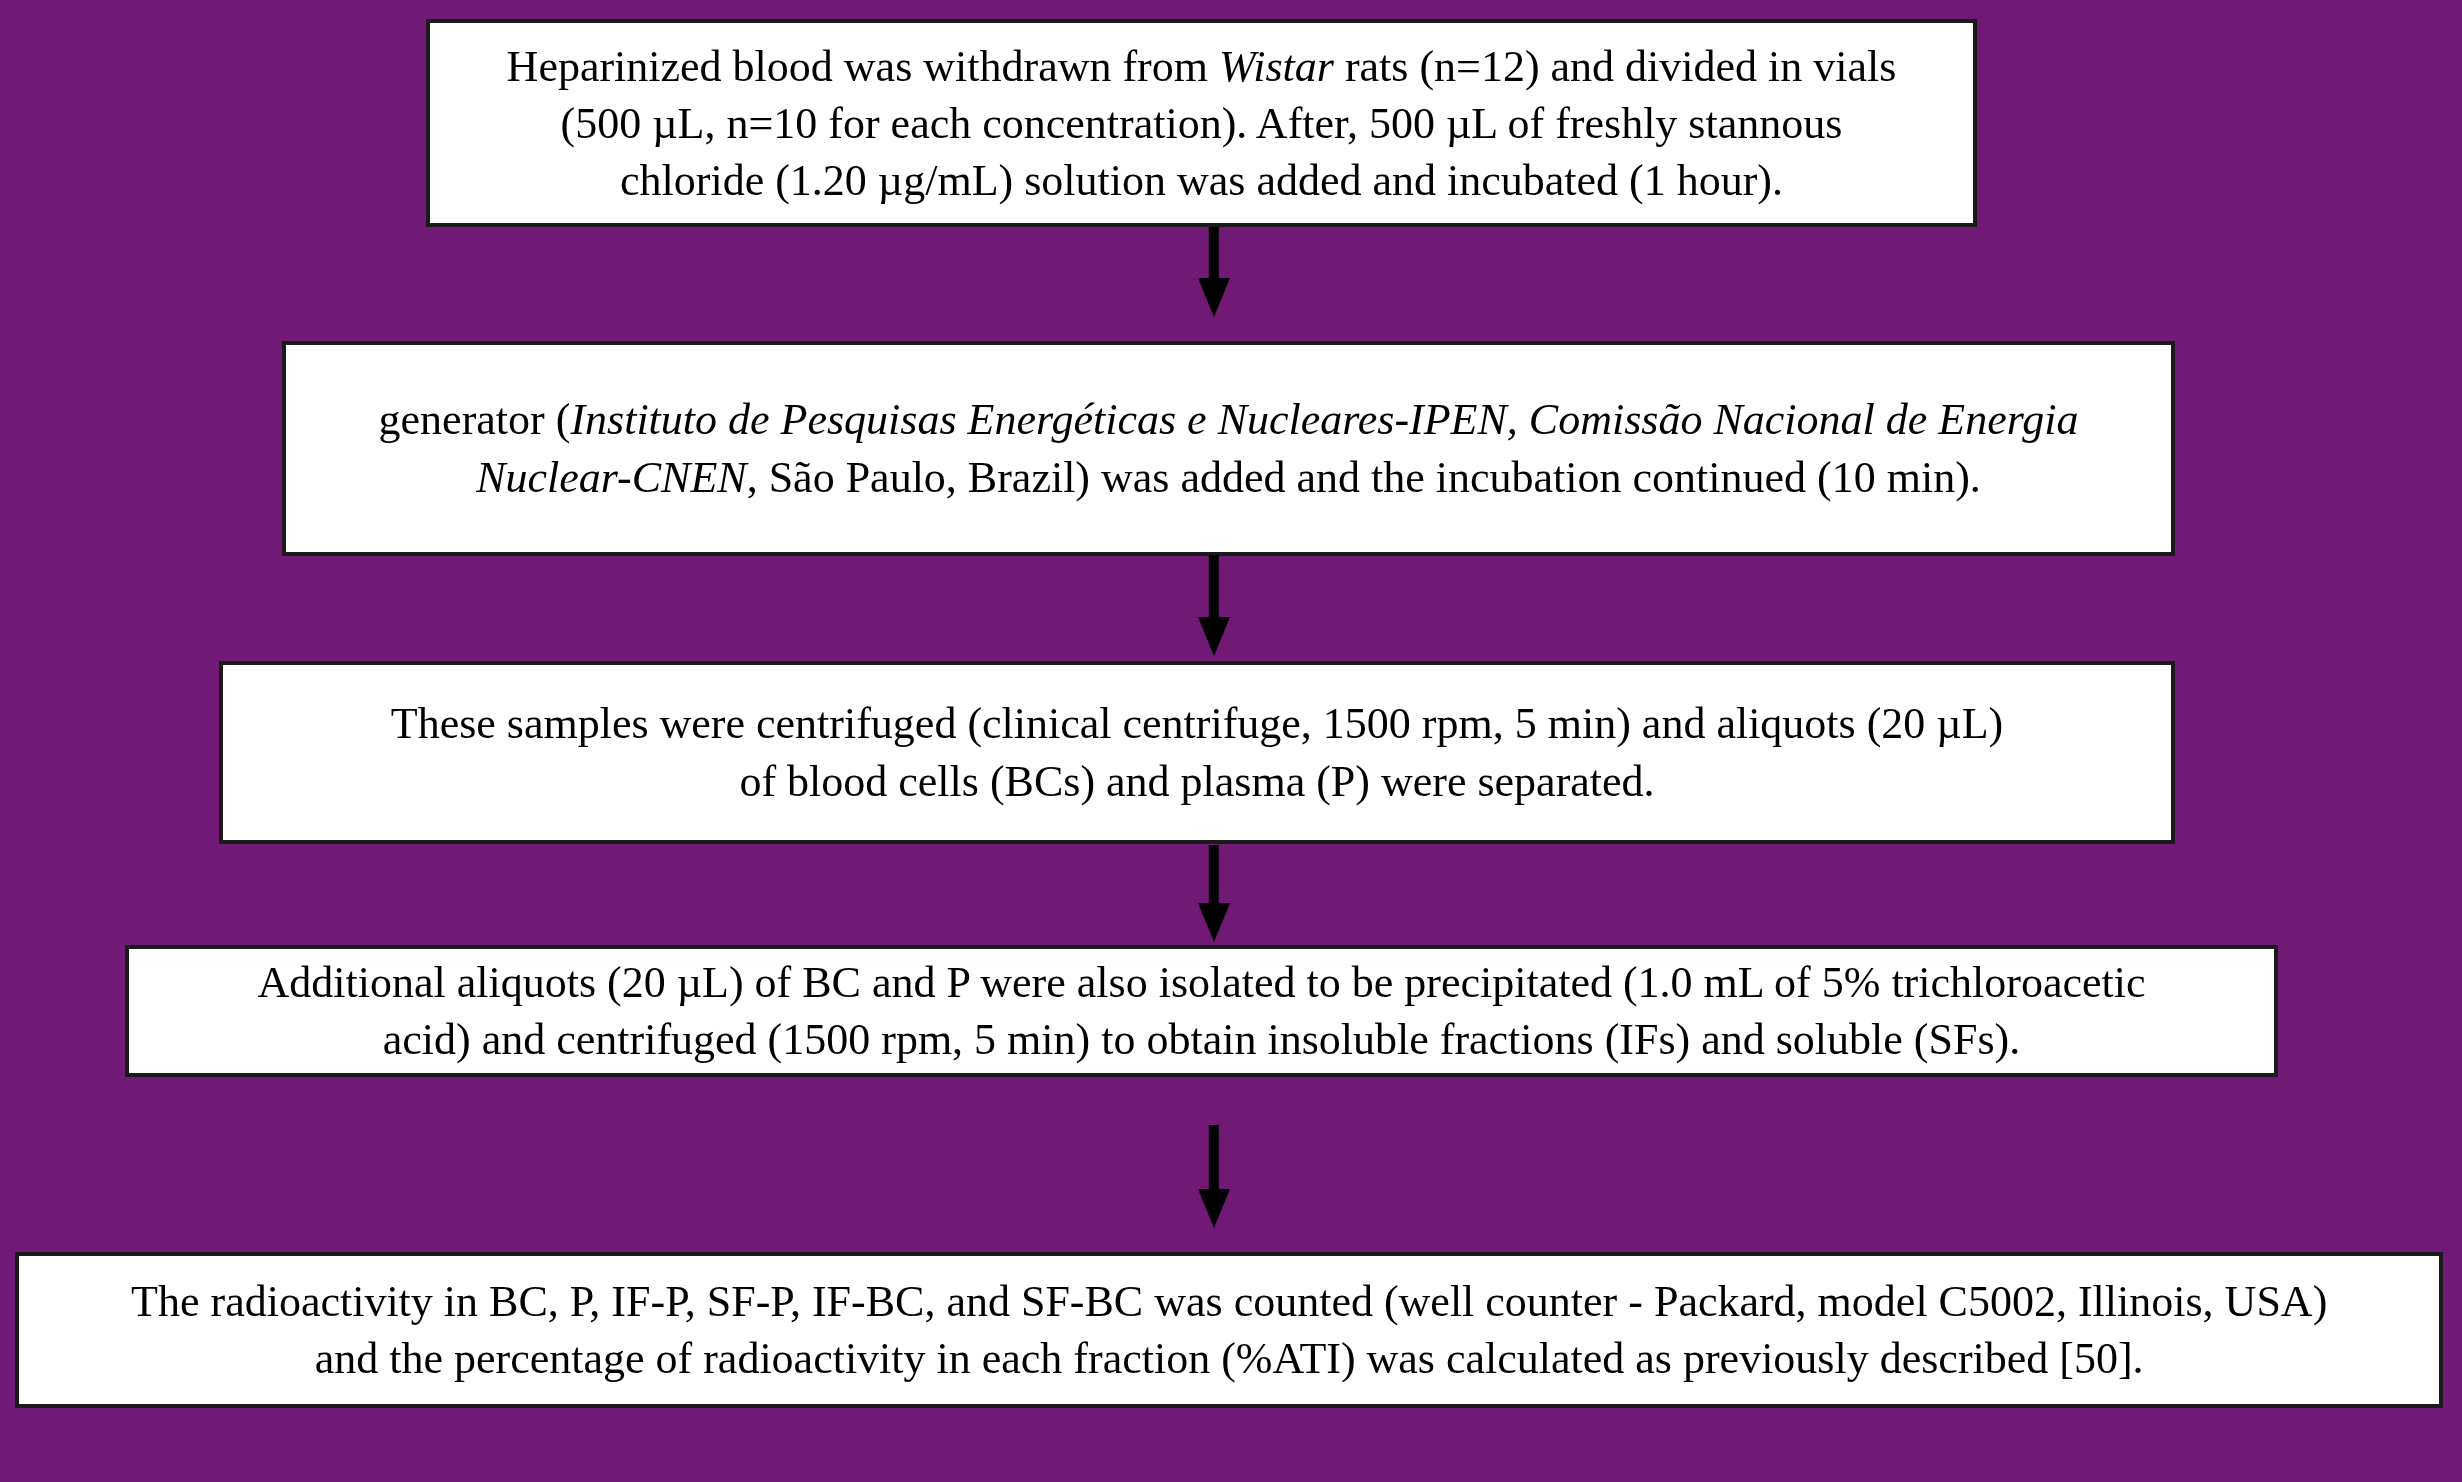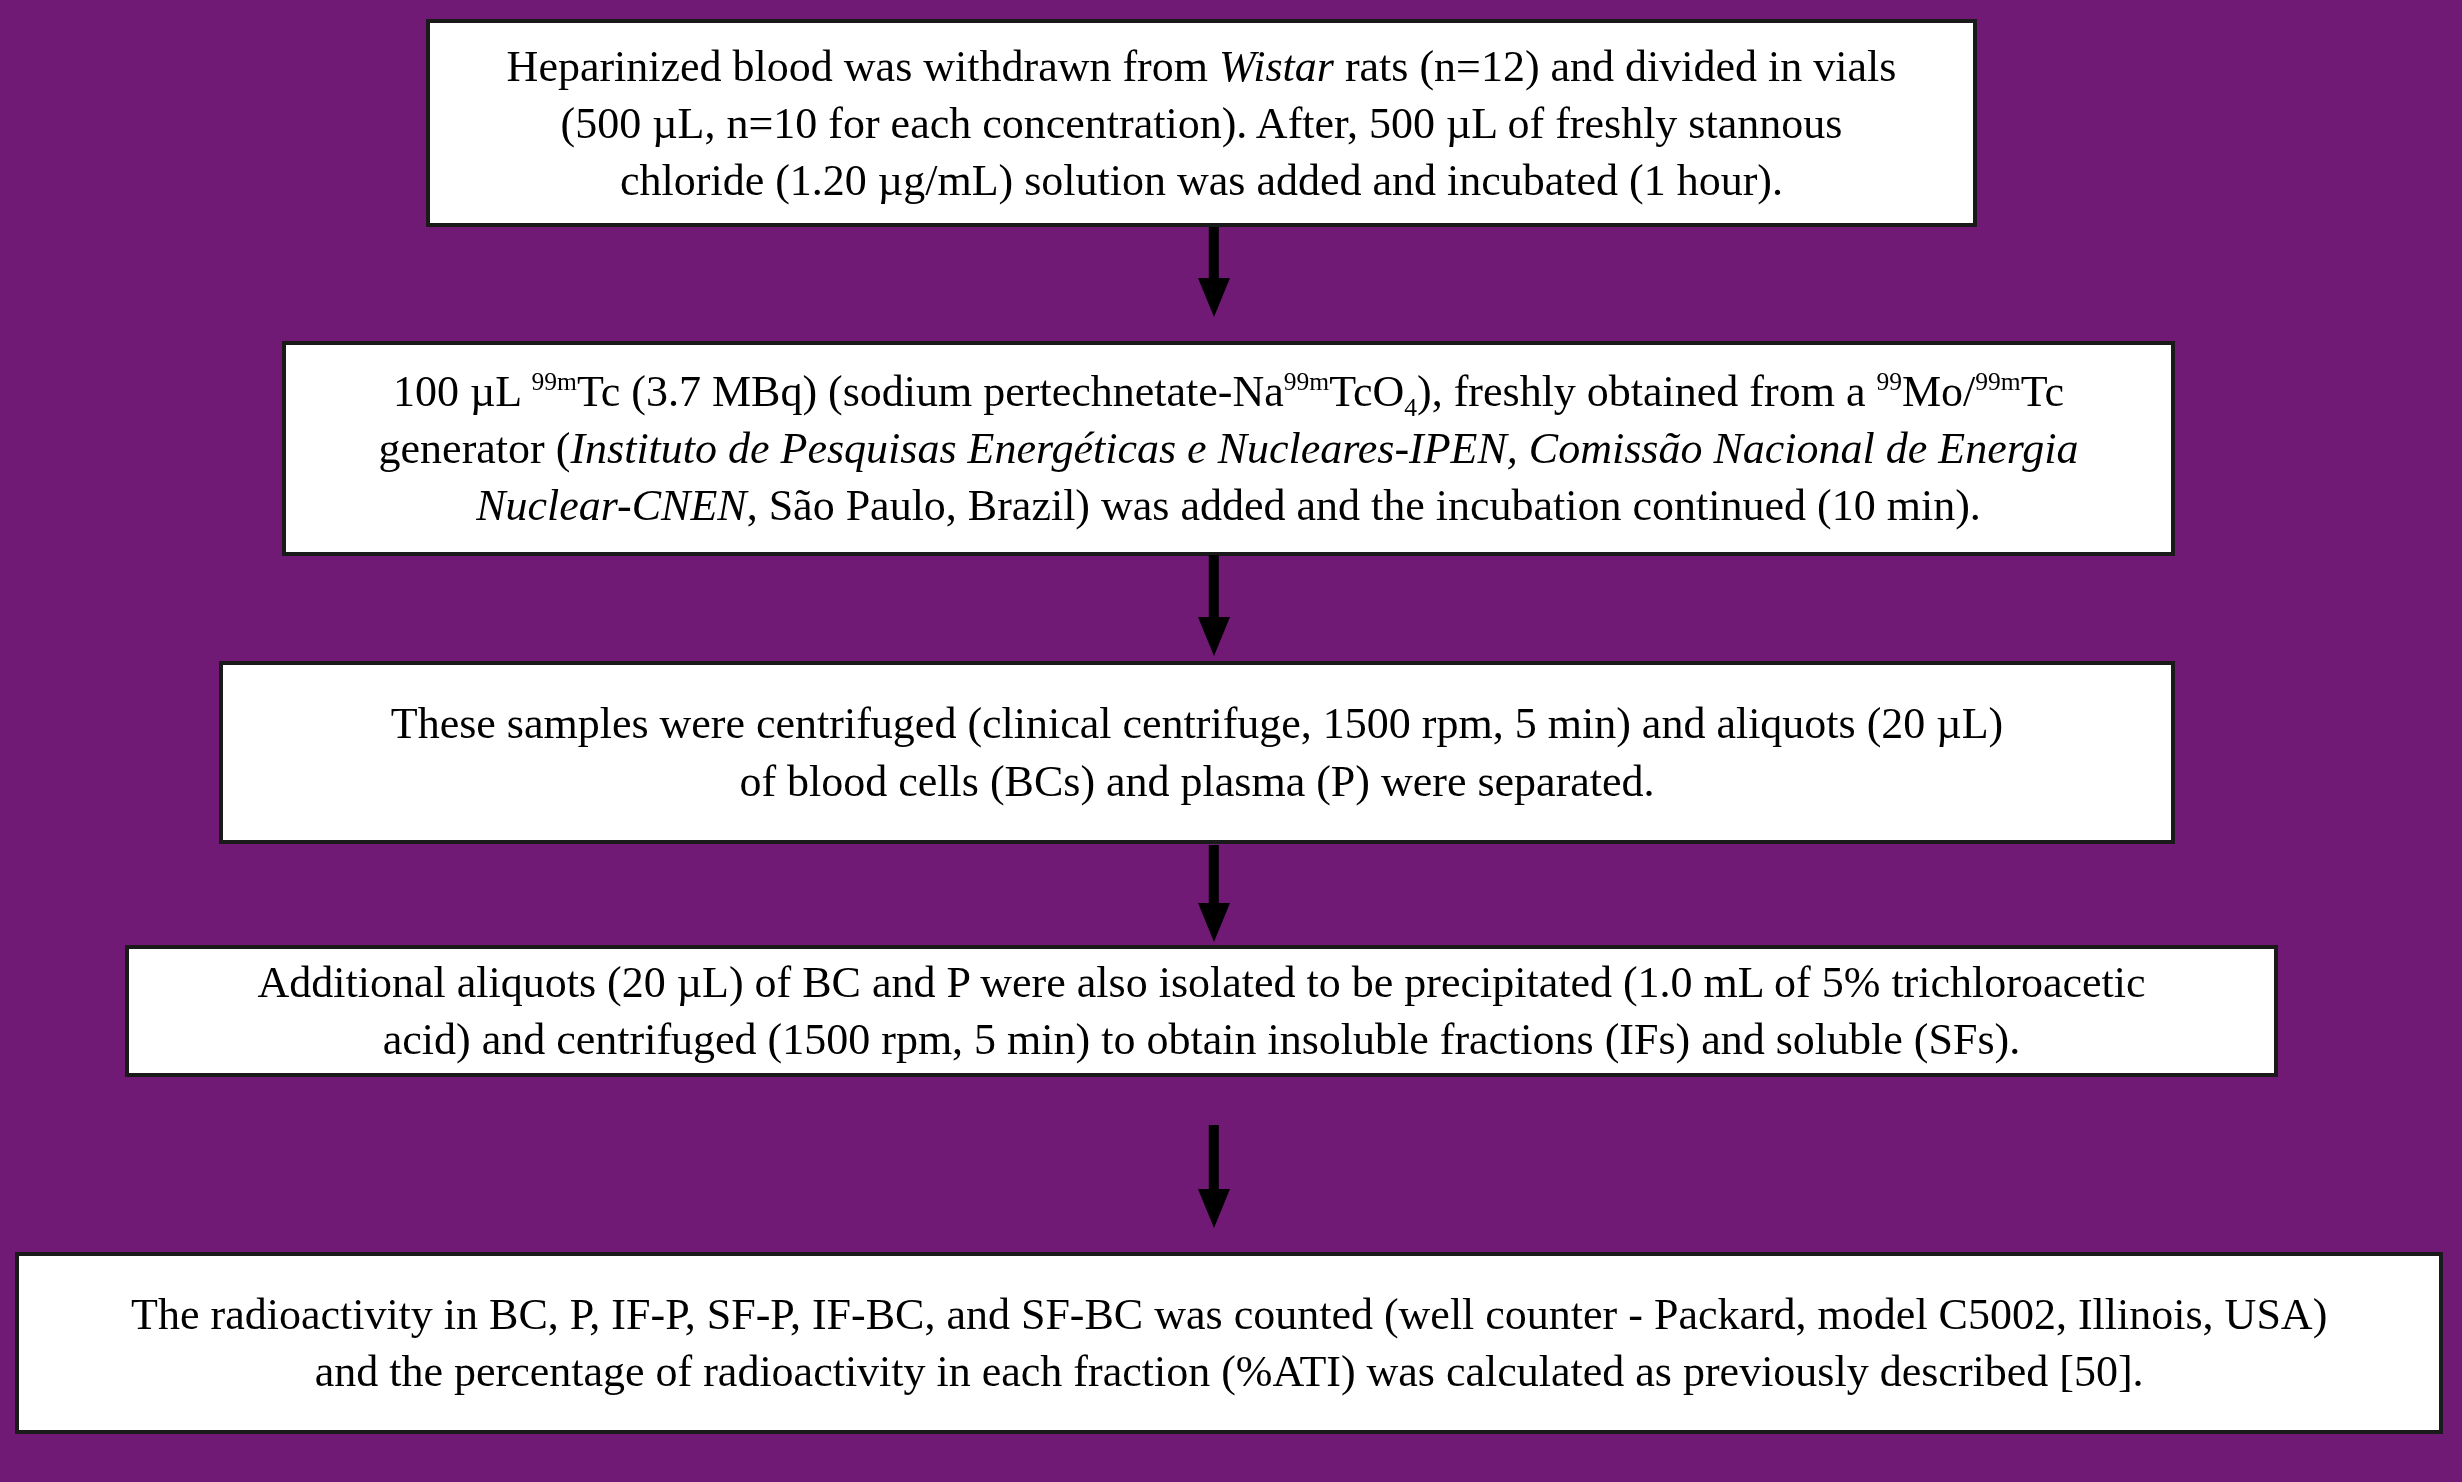--- a/index.html
+++ b/index.html
@@ -83,21 +83,20 @@
     </div>
   </div>
 
   <div class="arrow" style="left:1198px; top:227px; height:90px;">
     <div class="shaft" style="height:57px;"></div>
     <div class="head" style="top:51px;"></div>
   </div>
 
   <div class="node" style="left:282px; top:341px; width:1893px; height:215px;">
     <div class="node-text justified">
-      <p><span>100 µL </span><sup>99m</sup><span>Tc (3.7 MBq) (sodium pertechnetate-Na</span><sup>99m</sup><span>TcO</span><sub>4</sub><span>), freshly obtained from a </span><sup>99</sup><span>Mo/</span><sup>99m</sup><span>Tc</span></p>
       <p><span>generator (</span><span class="it">Instituto de Pesquisas Energéticas e Nucleares-IPEN, Comissão Nacional de Energia</span></p>
       <p><span class="it">Nuclear-CNEN</span><span>, São Paulo, Brazil) was added and the incubation continued (10 min).</span></p>
     </div>
   </div>
 
   <div class="arrow" style="left:1198px; top:555px; height:106px;">
     <div class="shaft" style="height:68px;"></div>
     <div class="head" style="top:62px;"></div>
   </div>
 
@@ -118,21 +117,21 @@
       <p>Additional aliquots (20 µL) of BC and P were also isolated to be precipitated (1.0 mL of 5% trichloroacetic</p>
       <p>acid) and centrifuged (1500 rpm, 5 min) to obtain insoluble fractions (IFs) and soluble (SFs).</p>
     </div>
   </div>
 
   <div class="arrow" style="left:1198px; top:1125px; height:107px;">
     <div class="shaft" style="height:69px;"></div>
     <div class="head" style="top:64px;"></div>
   </div>
 
-  <div class="node" style="left:15.2px; top:1252px; width:2428px; height:182px;">
+  <div class="node" style="left:15.2px; top:1252px; width:2428px; height:156px;">
     <div class="node-text">
       <p>The radioactivity in BC, P, IF-P, SF-P, IF-BC, and SF-BC was counted (well counter - Packard, model C5002, Illinois, USA)</p>
       <p>and the percentage of radioactivity in each fraction (%ATI) was calculated as previously described [50].</p>
     </div>
   </div>
 
 </div>
 
 
 </body></html>

